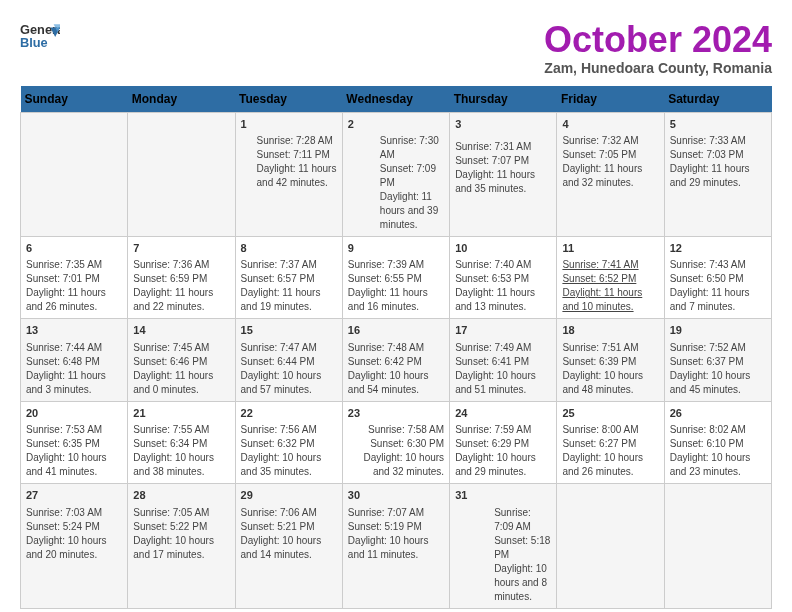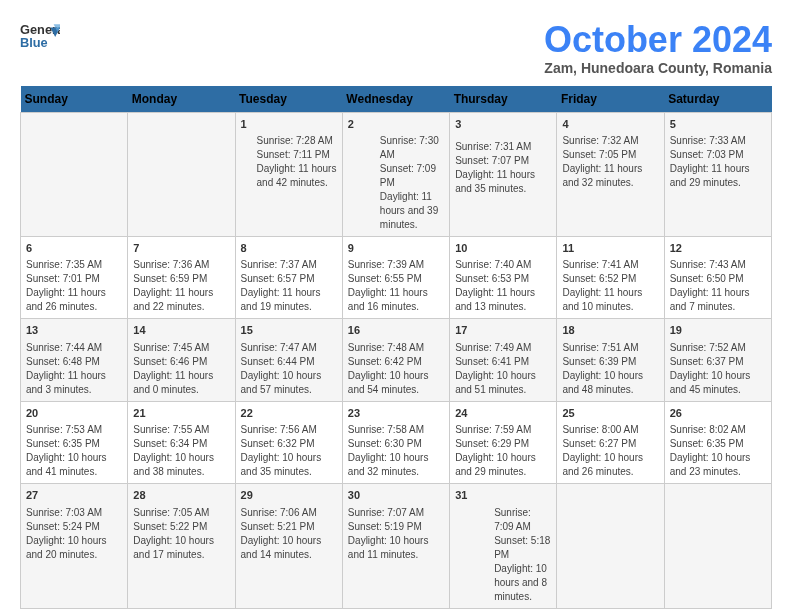--- a/index.html
+++ b/index.html
@@ -29,21 +29,21 @@
       display: flex;
       align-items: center;
       gap: 4px;
     }
     .title-block {
       text-align: right;
     }
     .title-block h1 {
       font-size: 36px;
       font-weight: bold;
-      color: #3b82f6;
+      color: #a21caf;
       line-height: 1.1;
     }
     .title-block h2 {
       font-size: 14px;
       font-weight: bold;
       color: #555;
     }
     table {
       width: 100%;
       border-collapse: collapse;
@@ -177,21 +177,21 @@
 Daylight: 11 hours and 16 minutes.</div>
         </td>
         <td>
           <span class="day-num">10</span>
           <div class="cell-content" style="white-space: pre-line;">Sunrise: 7:40 AM
 Sunset: 6:53 PM
 Daylight: 11 hours and 13 minutes.</div>
         </td>
         <td>
           <span class="day-num">11</span>
-          <div class="cell-content" style="white-space: pre-line;">Sunrise: 7:41 AM
+          <div class="cell-content" style="white-space: pre-line; text-decoration: underline;">Sunrise: 7:41 AM
 Sunset: 6:52 PM
 Daylight: 11 hours and 10 minutes.</div>
         </td>
         <td>
           <span class="day-num">12</span>
           <div class="cell-content" style="white-space: pre-line;">Sunrise: 7:43 AM
 Sunset: 6:50 PM
 Daylight: 11 hours and 7 minutes.</div>
         </td>
       </tr>
@@ -253,40 +253,40 @@
 Daylight: 10 hours and 38 minutes.</div>
         </td>
         <td>
           <span class="day-num">22</span>
           <div class="cell-content" style="white-space: pre-line;">Sunrise: 7:56 AM
 Sunset: 6:32 PM
 Daylight: 10 hours and 35 minutes.</div>
         </td>
         <td>
           <span class="day-num">23</span>
-          <div class="cell-content" style="white-space: pre-line;">Sunrise: 7:58 AM
+          <div class="cell-content" style="white-space: pre-line; text-align: right;">Sunrise: 7:58 AM
 Sunset: 6:30 PM
 Daylight: 10 hours and 32 minutes.</div>
         </td>
         <td>
           <span class="day-num">24</span>
           <div class="cell-content" style="white-space: pre-line;">Sunrise: 7:59 AM
 Sunset: 6:29 PM
 Daylight: 10 hours and 29 minutes.</div>
         </td>
         <td>
           <span class="day-num">25</span>
           <div class="cell-content" style="white-space: pre-line;">Sunrise: 8:00 AM
 Sunset: 6:27 PM
 Daylight: 10 hours and 26 minutes.</div>
         </td>
         <td>
           <span class="day-num">26</span>
           <div class="cell-content" style="white-space: pre-line;">Sunrise: 8:02 AM
-Sunset: 6:35 PM
+Sunset: 6:10 PM
 Daylight: 10 hours and 23 minutes.</div>
         </td>
       </tr>
       <tr>
         <td>
           <span class="day-num">27</span>
           <div class="cell-content" style="white-space: pre-line;">Sunrise: 7:03 AM
 Sunset: 5:24 PM
 Daylight: 10 hours and 20 minutes.</div>
         </td>

